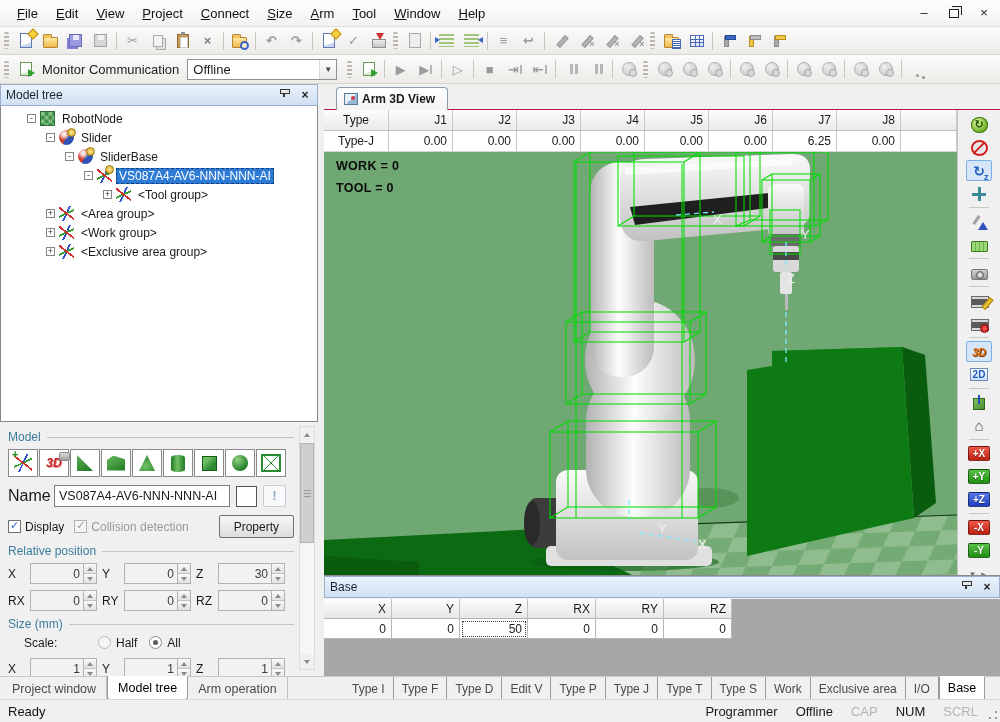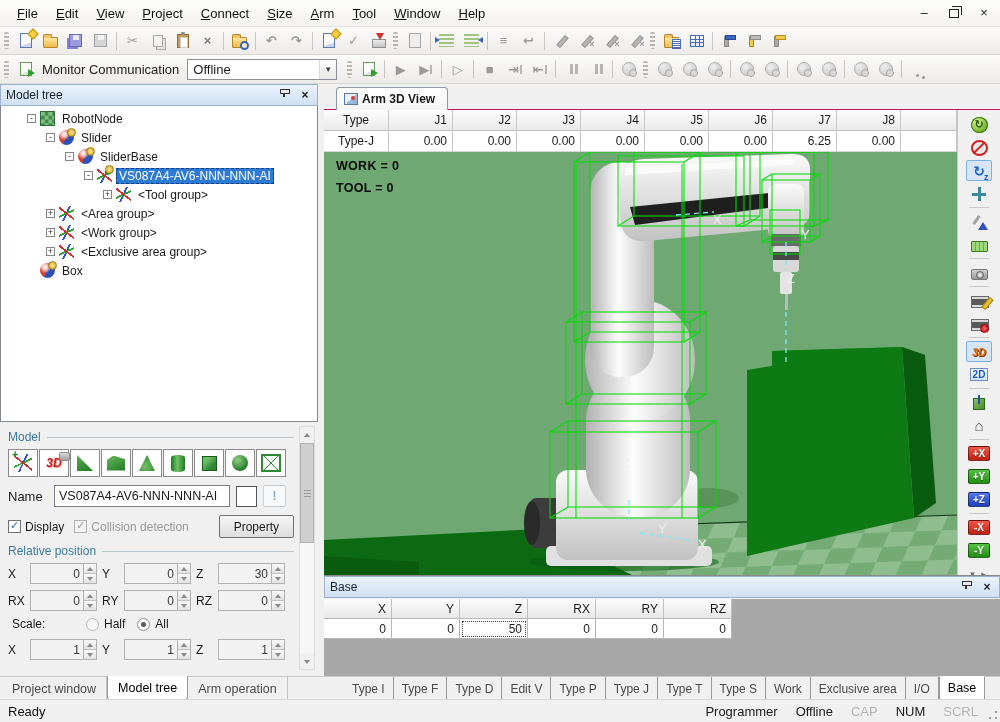--- a/index.html
+++ b/index.html
@@ -103,42 +103,42 @@
   .s-cone{width:16px;height:16px;background:radial-gradient(circle at 40% 70%,#72c066,#1d7a22);clip-path:polygon(50% 0,100% 100%,0 100%)}
   .s-cyl{width:14px;height:17px;background:linear-gradient(90deg,#1d7a22,#72c066 45%,#1d7a22);border-radius:45%/14%}
   .s-cube{width:15px;height:15px;background:linear-gradient(135deg,#72c066 25%,#2c8a32 70%);border:1px solid #145a18}
   .s-sphere{width:16px;height:16px;border-radius:50%;background:radial-gradient(circle at 35% 30%,#8fd084,#1d7a22 75%)}
   .s-none{width:20px;height:18px;border:2px solid #2c8a32;background:linear-gradient(45deg,transparent 47%,#2c8a32 47% 53%,transparent 53%),linear-gradient(-45deg,transparent 47%,#2c8a32 47% 53%,transparent 53%)}
   .s-addaxis{width:18px;height:18px;position:relative;background:linear-gradient(38deg,transparent 47%,#cf3030 47% 54%,transparent 54%),linear-gradient(-25deg,transparent 47%,#2fa030 47% 54%,transparent 54%),linear-gradient(115deg,transparent 47%,#2f50cf 47% 54%,transparent 54%)}
   .s-addaxis::after{content:"+";position:absolute;left:-2px;top:-6px;color:#1d8a22;font-weight:bold;font-size:11px}
   .s-3d{font-weight:bold;font-style:italic;font-size:12px;color:#c42020;text-shadow:1px 1px 0 #e8a0a0;position:relative}
   .s-3d::before{content:"";position:absolute;right:-8px;top:-4px;width:9px;height:7px;background:linear-gradient(#dcdcdc,#9f9f9f);border:1px solid #8a8a8a;border-radius:2px}
   .name-row{display:flex;align-items:center;gap:6px;margin-bottom:8px}
-  .name-lbl{width:40px;font-size:13px}
+  .name-lbl{width:40px;font-size:16px}
   .name-input{width:176px;height:22px;border:1px solid #7a7f88;background:#fff;display:flex;align-items:center;padding:0 4px;font-size:12.5px;white-space:nowrap;overflow:hidden}
   .swatch{width:21px;height:21px;background:#fff;border:1px solid #555}
   .excl{width:23px;height:22px;border:1px solid #c6cdd4;border-radius:2px;background:#f7f9fb;color:#8aa8c8;font-weight:bold;text-align:center;line-height:20px}
   .chk-row{display:flex;align-items:center;margin-bottom:6px}
   .cb{width:13px;height:13px;border:1px solid #707070;background:#fff;margin-right:4px;position:relative;flex:none}
   .cb.on::after{content:"✓";position:absolute;left:1px;top:-2px;font-size:11px;font-weight:bold;color:#2b5fc0}
   .cb.dis{border-color:#b2b2b2;background:#f4f4f4}
   .cb.dis::after{color:#9a9a9a}
   .cb-lbl{margin-right:10px}
   .cb-lbl.dis{color:#9a9a9a}
   .btn{height:23px;padding:0 14px;border:1px solid #707070;border-radius:2px;background:linear-gradient(#f6f6f6,#dddddd);font-size:12px;display:flex;align-items:center;margin-left:auto}
   .spin-row{display:flex;align-items:center;gap:5px;margin-bottom:6px}
   .sp-lbl{width:17px;font-size:12px}
   .spin{display:flex;align-items:stretch;height:21px}
   .sp-val{width:54px;border:1px solid #b2b2b2;background:#f2f2f2;color:#3a3a3a;display:flex;align-items:center;justify-content:flex-end;padding-right:3px;font-size:12px}
   .sp-btns{width:13px;display:flex;flex-direction:column;border:1px solid #b2b2b2;border-left:none}
   .sp-b{flex:1;background:linear-gradient(#fafafa,#e2e2e2);display:flex;align-items:center;justify-content:center}
   .sp-b:first-child{border-bottom:1px solid #c2c2c2}
   .tri-u{border-left:3px solid transparent;border-right:3px solid transparent;border-bottom:4px solid #8a8a8a}
   .tri-d{border-left:3px solid transparent;border-right:3px solid transparent;border-top:4px solid #8a8a8a}
-  .radio-row{display:flex;align-items:center;margin:2px 4px 8px}
+  .radio-row{display:flex;margin:2px 16px 8px}
   .rad-lbl{width:62px}
   .rad{width:13px;height:13px;border-radius:50%;border:1px solid #8a8a8a;background:#fff;margin:0 5px 0 12px;position:relative;flex:none}
   .rad.dis{border-color:#b8b8b8;background:#f6f6f6}
   .rad.on::after{content:"";position:absolute;left:3px;top:3px;width:5px;height:5px;border-radius:50%;background:#5a5a5a}
   .vscroll{position:absolute;right:3px;top:342px;width:16px;height:244px;background:#f6f6f6;border:1px solid #dcdcdc}
   .vs-btn{position:absolute;left:0;width:14px;height:15px;background:#f0f0f0;display:flex;align-items:center;justify-content:center}
   .vs-thumb{position:absolute;left:0;top:16px;width:14px;height:100px;background:#cfcfcf;border:1px solid #b2b2b2;display:flex;align-items:center;justify-content:center}
   .vs-thumb::after{content:"";width:7px;height:7px;background:repeating-linear-gradient(#9a9a9a 0 1px,transparent 1px 3px)}
 
   
@@ -527,25 +527,20 @@
     <div class="tree-row" style="--lv:2">
       <span class="exp">+</span>
       <span class="ti ti-axis"></span>
       <span class="tlabel">&lt;Work group&gt;</span>
     </div>
     <div class="tree-row" style="--lv:2">
       <span class="exp">+</span>
       <span class="ti ti-axis"></span>
       <span class="tlabel">&lt;Exclusive area group&gt;</span>
     </div>
-    <div class="tree-row" style="--lv:1">
-      <span class="exp hide"></span>
-      <span class="ti ti-part"></span>
-      <span class="tlabel">Box</span>
-    </div>
   </div>
 
   <div class="props">
     <div class="grp">
         <span>Model</span>
       </div>
     <div class="shape-row">
       <div class="shp">
           <span class="s-addaxis"></span>
         </div>
@@ -663,20 +658,23 @@
           <div class="sp-btns">
             <div class="sp-b">
               <span class="tri-u"></span>
             </div>
             <div class="sp-b">
               <span class="tri-d"></span>
             </div>
           </div>
         </div>
     </div>
+    <div class="grp">
+        <span>Size (mm)</span>
+      </div>
     <div class="radio-row">
       <span class="rad-lbl">Scale:</span>
       <span class="rad dis"></span>
       <span>Half</span>
       <span class="rad on"></span>
       <span>All</span>
     </div>
     <div class="spin-row">
       <span class="sp-lbl">X</span>
       <div class="spin">

